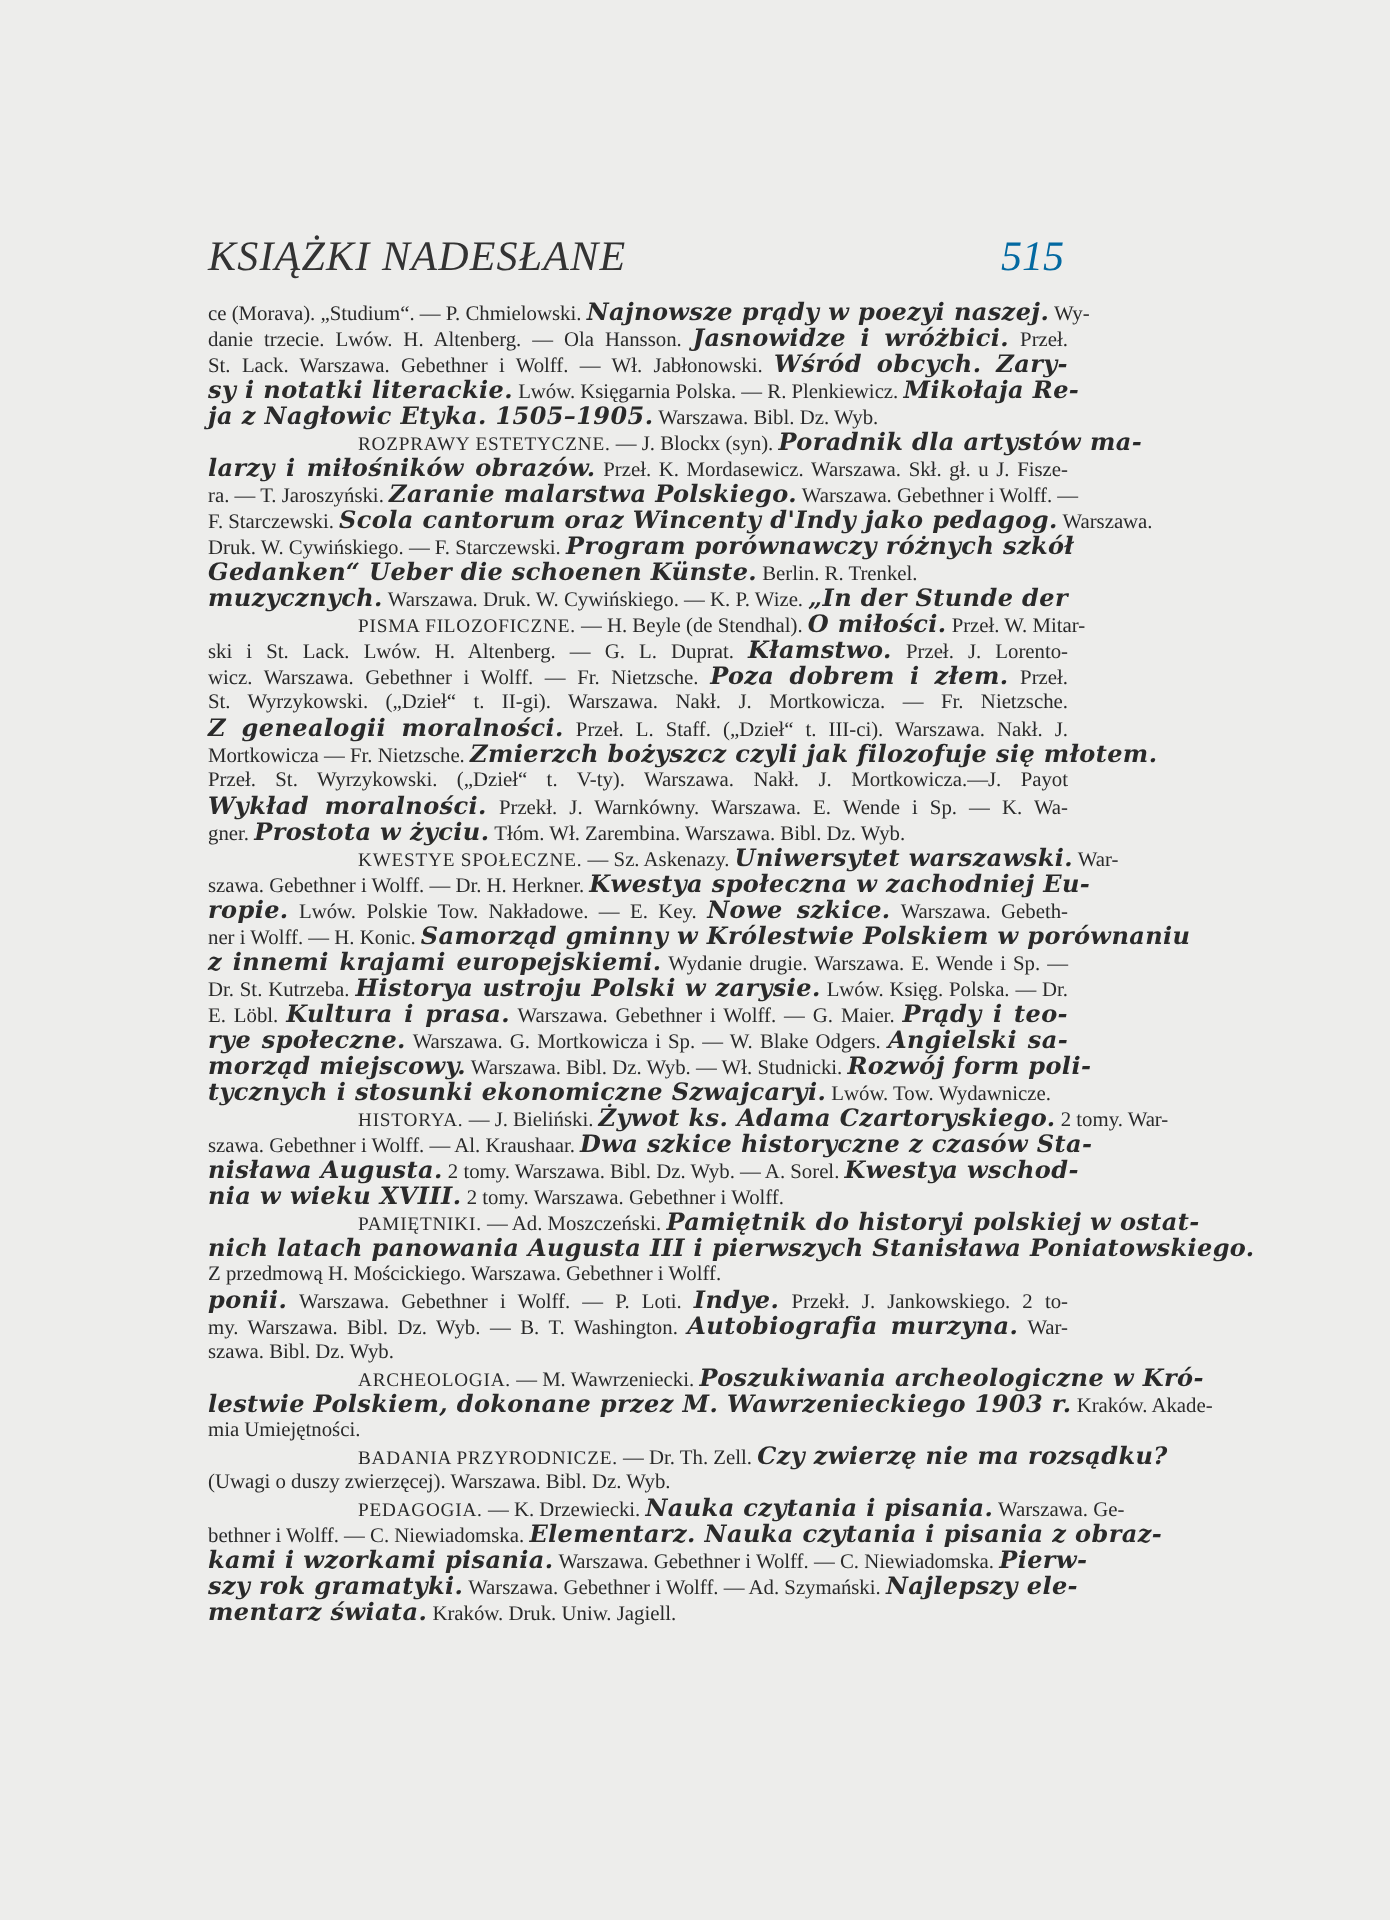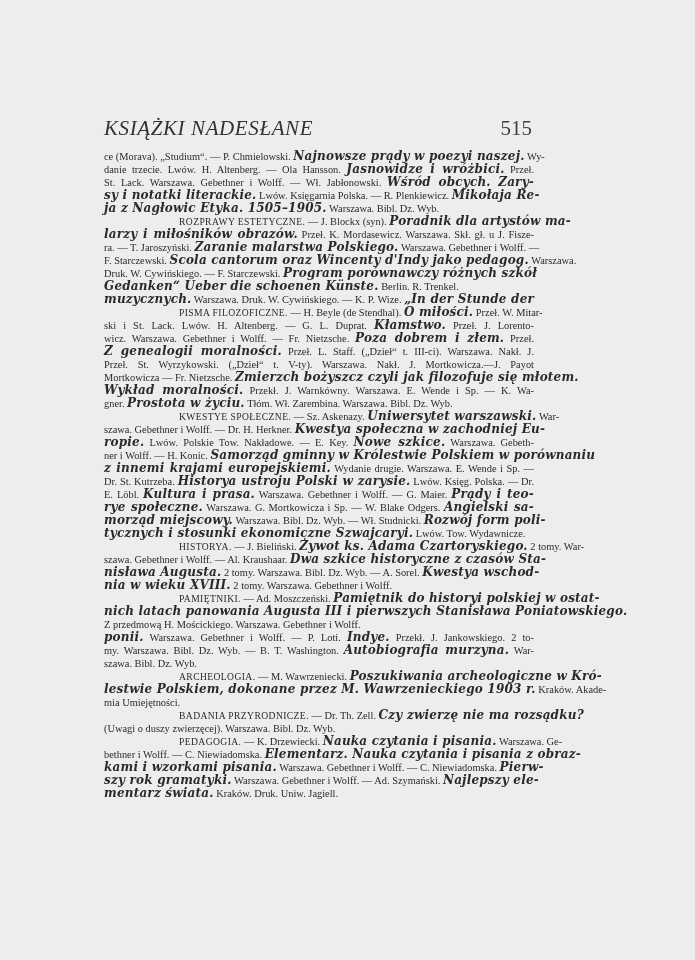--- a/index.html
+++ b/index.html
@@ -14,21 +14,21 @@
       position: absolute; left: 104px; top: 116px; width: 428px;
       height: 26px;
     }
     .running-title {
       position: absolute; left: 0; top: 0;
       font-style: italic; font-size: 21px; letter-spacing: 0.6px;
       color: #333;
     }
     .page-number {
       position: absolute; right: 0; top: 0;
-      font-size: 21px; color: #404040;
+      font-style: italic; font-size: 21px; color: #0369a1;
     }
     .body-text {
       position: absolute; left: 104px; top: 150px; width: 430px;
       font-size: 10.4px; line-height: 13.0px;
     }
     .line {
       display: block; white-space: nowrap; text-align: justify;
       text-align-last: justify; height: 13px; overflow: visible;
     }
     .line.last { text-align-last: left; }
@@ -54,23 +54,24 @@
       <div class="line indent"><span class="seg-r seg-sc">ROZPRAWY ESTETYCZNE.</span><span class="seg-r"> — J. Blockx (syn). </span><span class="seg-i">Poradnik dla artystów ma-</span></div>
       <div class="line"><span class="seg-i">larzy i miłośników obrazów.</span><span class="seg-r"> Przeł. K. Mordasewicz. Warszawa. Skł. gł. u J. Fisze-</span></div>
       <div class="line"><span class="seg-r">ra. — T. Jaroszyński. </span><span class="seg-i">Zaranie malarstwa Polskiego.</span><span class="seg-r"> Warszawa. Gebethner i Wolff. —</span></div>
       <div class="line"><span class="seg-r">F. Starczewski. </span><span class="seg-i">Scola cantorum oraz Wincenty d'Indy jako pedagog.</span><span class="seg-r"> Warszawa.</span></div>
       <div class="line"><span class="seg-r">Druk. W. Cywińskiego. — F. Starczewski. </span><span class="seg-i">Program porównawczy różnych szkół</span></div>
       <div class="line last"><span class="seg-i">Gedanken“ Ueber die schoenen Künste.</span><span class="seg-r"> Berlin. R. Trenkel.</span></div>
       <div class="line"><span class="seg-i">muzycznych.</span><span class="seg-r"> Warszawa. Druk. W. Cywińskiego. — K. P. Wize. </span><span class="seg-i">„In der Stunde der</span></div>
       <div class="line indent"><span class="seg-r seg-sc">PISMA FILOZOFICZNE.</span><span class="seg-r"> — H. Beyle (de Stendhal). </span><span class="seg-i">O miłości.</span><span class="seg-r"> Przeł. W. Mitar-</span></div>
       <div class="line"><span class="seg-r">ski i St. Lack. Lwów. H. Altenberg. — G. L. Duprat. </span><span class="seg-i">Kłamstwo.</span><span class="seg-r"> Przeł. J. Lorento-</span></div>
       <div class="line"><span class="seg-r">wicz. Warszawa. Gebethner i Wolff. — Fr. Nietzsche. </span><span class="seg-i">Poza dobrem i złem.</span><span class="seg-r"> Przeł.</span></div>
+      <div class="line"><span class="seg-r">St. Wyrzykowski. („Dzieł“ t. II-gi). Warszawa. Nakł. J. Mortkowicza. — Fr. Nietzsche.</span></div>
       <div class="line"><span class="seg-i">Z genealogii moralności.</span><span class="seg-r"> Przeł. L. Staff. („Dzieł“ t. III-ci). Warszawa. Nakł. J.</span></div>
+      <div class="line"><span class="seg-r">Mortkowicza — Fr. Nietzsche. </span><span class="seg-i">Zmierzch bożyszcz czyli jak filozofuje się młotem.</span></div>
       <div class="line"><span class="seg-r">Przeł. St. Wyrzykowski. („Dzieł“ t. V-ty). Warszawa. Nakł. J. Mortkowicza.—J. Payot</span></div>
-      <div class="line"><span class="seg-r">Mortkowicza — Fr. Nietzsche. </span><span class="seg-i">Zmierzch bożyszcz czyli jak filozofuje się młotem.</span></div>
       <div class="line"><span class="seg-i">Wykład moralności.</span><span class="seg-r"> Przekł. J. Warnkówny. Warszawa. E. Wende i Sp. — K. Wa-</span></div>
       <div class="line last"><span class="seg-r">gner. </span><span class="seg-i">Prostota w życiu.</span><span class="seg-r"> Tłóm. Wł. Zarembina. Warszawa. Bibl. Dz. Wyb.</span></div>
       <div class="line indent"><span class="seg-r seg-sc">KWESTYE SPOŁECZNE.</span><span class="seg-r"> — Sz. Askenazy. </span><span class="seg-i">Uniwersytet warszawski.</span><span class="seg-r"> War-</span></div>
       <div class="line"><span class="seg-r">szawa. Gebethner i Wolff. — Dr. H. Herkner. </span><span class="seg-i">Kwestya społeczna w zachodniej Eu-</span></div>
       <div class="line"><span class="seg-i">ropie.</span><span class="seg-r"> Lwów. Polskie Tow. Nakładowe. — E. Key. </span><span class="seg-i">Nowe szkice.</span><span class="seg-r"> Warszawa. Gebeth-</span></div>
       <div class="line"><span class="seg-r">ner i Wolff. — H. Konic. </span><span class="seg-i">Samorząd gminny w Królestwie Polskiem w porównaniu</span></div>
       <div class="line"><span class="seg-i">z innemi krajami europejskiemi.</span><span class="seg-r"> Wydanie drugie. Warszawa. E. Wende i Sp. —</span></div>
       <div class="line"><span class="seg-r">Dr. St. Kutrzeba. </span><span class="seg-i">Historya ustroju Polski w zarysie.</span><span class="seg-r"> Lwów. Księg. Polska. — Dr.</span></div>
       <div class="line"><span class="seg-r">E. Löbl. </span><span class="seg-i">Kultura i prasa.</span><span class="seg-r"> Warszawa. Gebethner i Wolff. — G. Maier. </span><span class="seg-i">Prądy i teo-</span></div>
       <div class="line"><span class="seg-i">rye społeczne.</span><span class="seg-r"> Warszawa. G. Mortkowicza i Sp. — W. Blake Odgers. </span><span class="seg-i">Angielski sa-</span></div>

